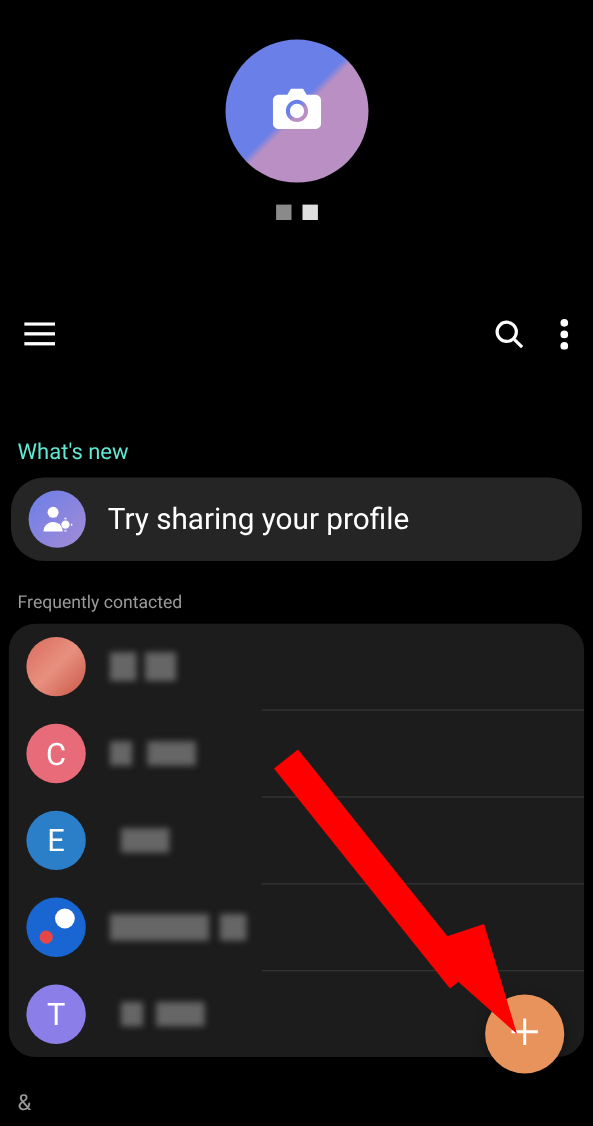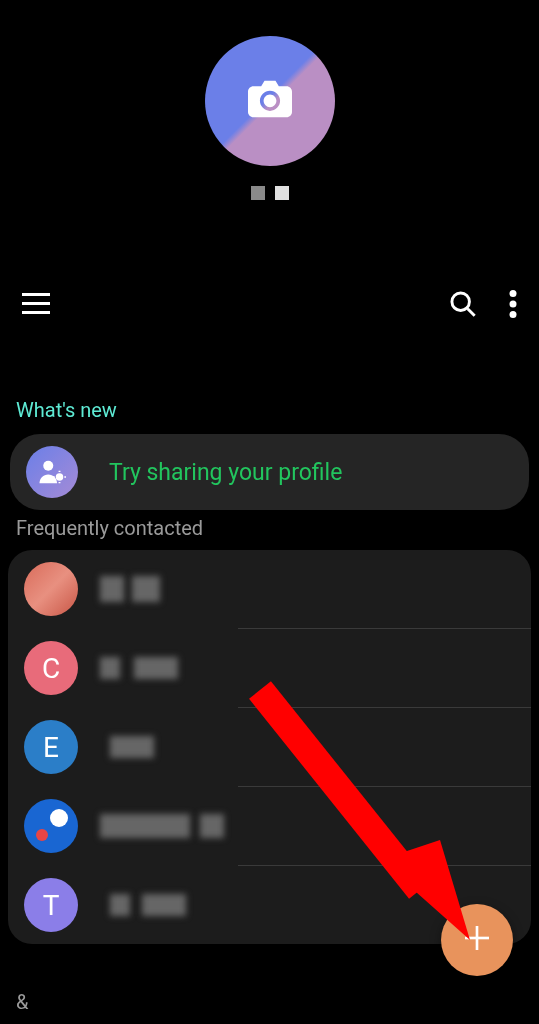--- a/index.html
+++ b/index.html
@@ -82,29 +82,28 @@
       width: 52px;
       height: 52px;
       border-radius: 50%;
       background: linear-gradient(135deg, #6B7FE8 0%, #A58BD6 100%);
       display: flex;
       align-items: center;
       justify-content: center;
       flex-shrink: 0;
     }
     .whats-new-text {
-      font-size: 23px;
-      color: #22c55e;
-      margin-left: 11px;
+      font-size: 27px;
+      color: #ffffff;
     }
     .section-label-2 {
       color: #9a9a9a;
-      font-size: 20px;
+      font-size: 16px;
       padding: 0 16px;
-      margin-top: 6px;
+      margin-top: 28px;
     }
     .contacts-container {
       margin: 10px 8px 0 8px;
       background: #1c1c1c;
       border-radius: 24px;
       overflow: hidden;
     }
     .contact-row {
       display: flex;
       align-items: center;

